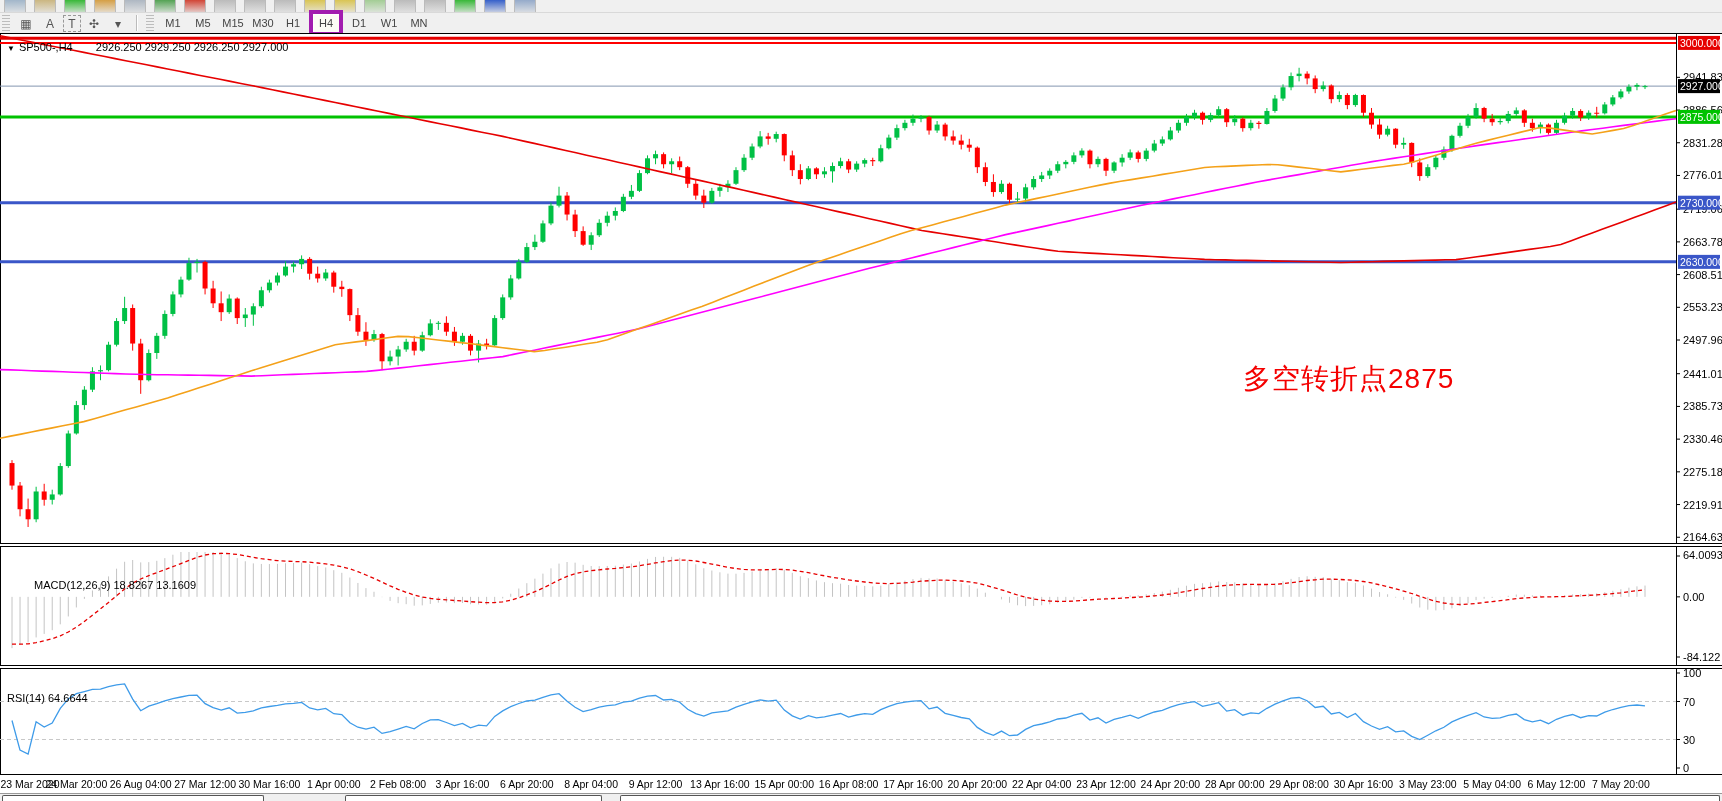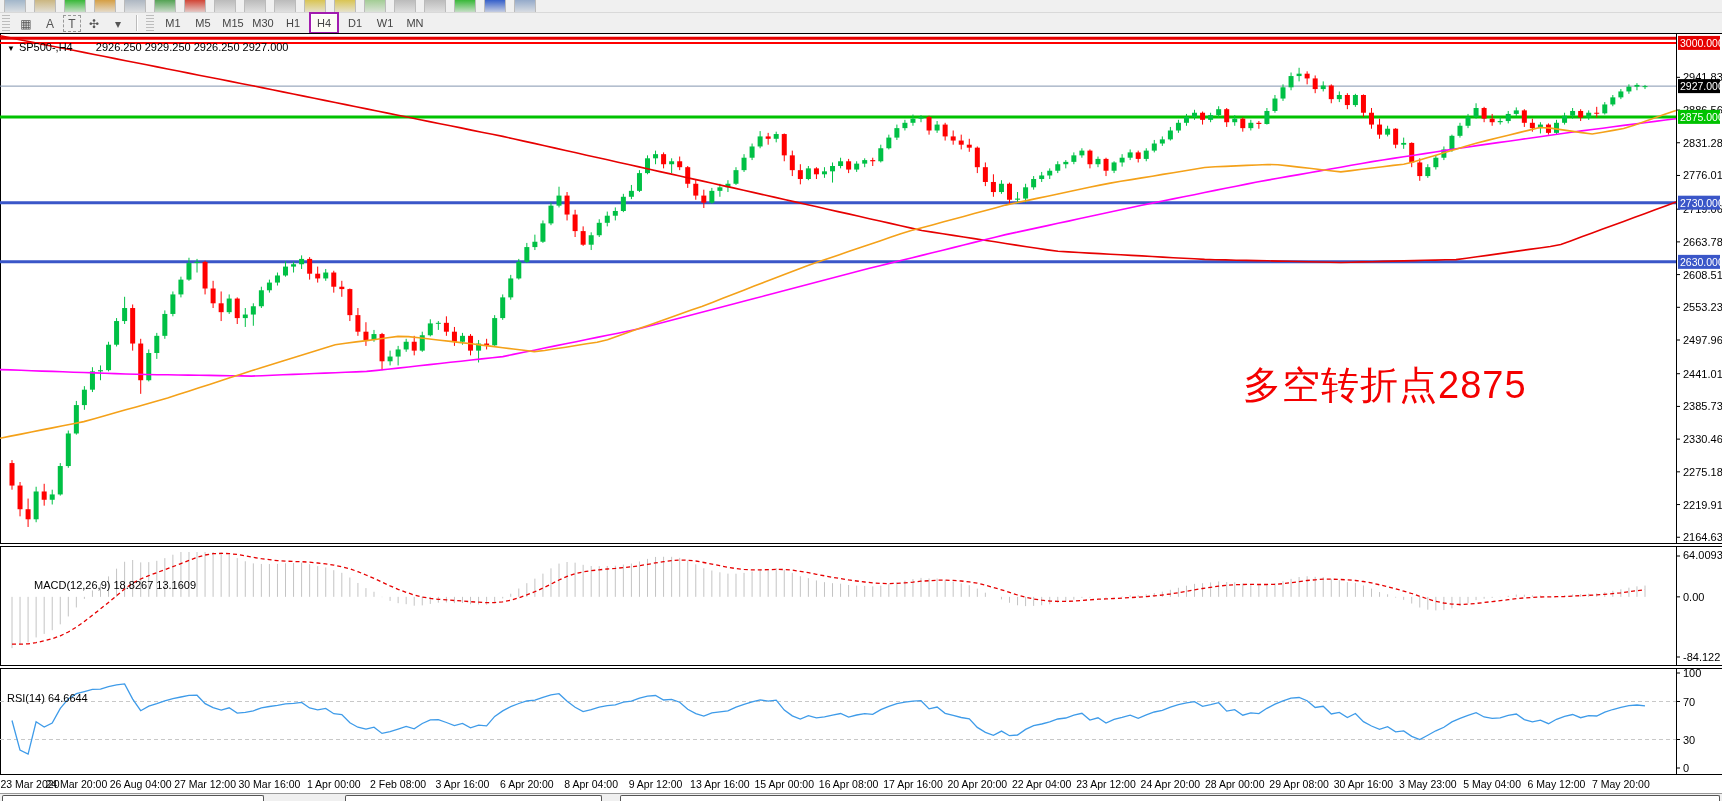--- a/index.html
+++ b/index.html
@@ -7,30 +7,30 @@
   
   .tb-top{position:absolute;left:0;top:0;width:1722px;height:12px;background:#f0f0f0;
     border-bottom:1px solid #d9d9d9;display:flex;align-items:flex-end;overflow:hidden;}
   .ticon{display:inline-block;width:20px;height:16px;margin:0 4px;border-radius:2px;position:relative;top:4px;}
   .tb-second{position:absolute;left:0;top:13px;width:1722px;height:20px;background:#f0f0f0;
     border-bottom:1px solid #cfcfcf;display:flex;align-items:center;}
   .tool{display:inline-flex;align-items:center;justify-content:center;min-width:22px;height:18px;
     color:#555;font-size:12px;margin:0 1px;cursor:default;}
   .tf-btn{display:inline-flex;align-items:center;justify-content:center;min-width:26px;height:18px;
     font-size:11px;color:#444;margin:0 1px;border:1px solid transparent;}
-  .tf-btn.active{background:#fcfcf5;border:2px solid #a21caf;box-shadow:inset 1px 1px 0 #fff;}
+  .tf-btn.active{background:#fcfcf5;border:4px solid #a21caf;box-shadow:inset 1px 1px 0 #fff;}
   .vsep{width:1px;height:16px;background:#bbb;margin:0 6px;border-right:1px solid #fff;}
   .grip{width:8px;height:16px;margin:0 4px 0 2px;
     background:repeating-linear-gradient(0deg,#bdbdbd 0 1px,transparent 1px 3px);}
   
   #chart{position:absolute;left:0;top:33px;width:1722px;height:768px;background:#fff;}
   svg{position:absolute;left:0;}
   #title{position:absolute;left:7px;top:8px;font-size:11px;color:#000;z-index:5;}
   #title .tri{font-size:8px;margin-right:4px;}
-  #annotation{position:absolute;left:1243px;top:327px;font-size:38px;color:#f40000;z-index:6;
+  #annotation{position:absolute;left:1243px;top:327px;font-size:28px;color:#f40000;z-index:6;
     font-family:"Liberation Sans",sans-serif;letter-spacing:1px;white-space:nowrap;}
   .panel-label{position:absolute;left:7px;font-size:11px;color:#000;z-index:5;}
   #dates{position:absolute;left:0;top:742px;width:1722px;height:18px;font-size:10.5px;color:#000;}
   .dlab{position:absolute;top:3px;transform:translateX(-50%);white-space:nowrap;}
   #strip{position:absolute;left:0;top:760px;width:1722px;height:8px;background:#f0f0f0;border-top:1px solid #999;}
   .tabtop{position:absolute;top:1px;height:8px;background:#fff;border:1px solid #555;border-bottom:none;
     border-radius:2px 2px 0 0;}
 </style>
 </head>
 <body>

